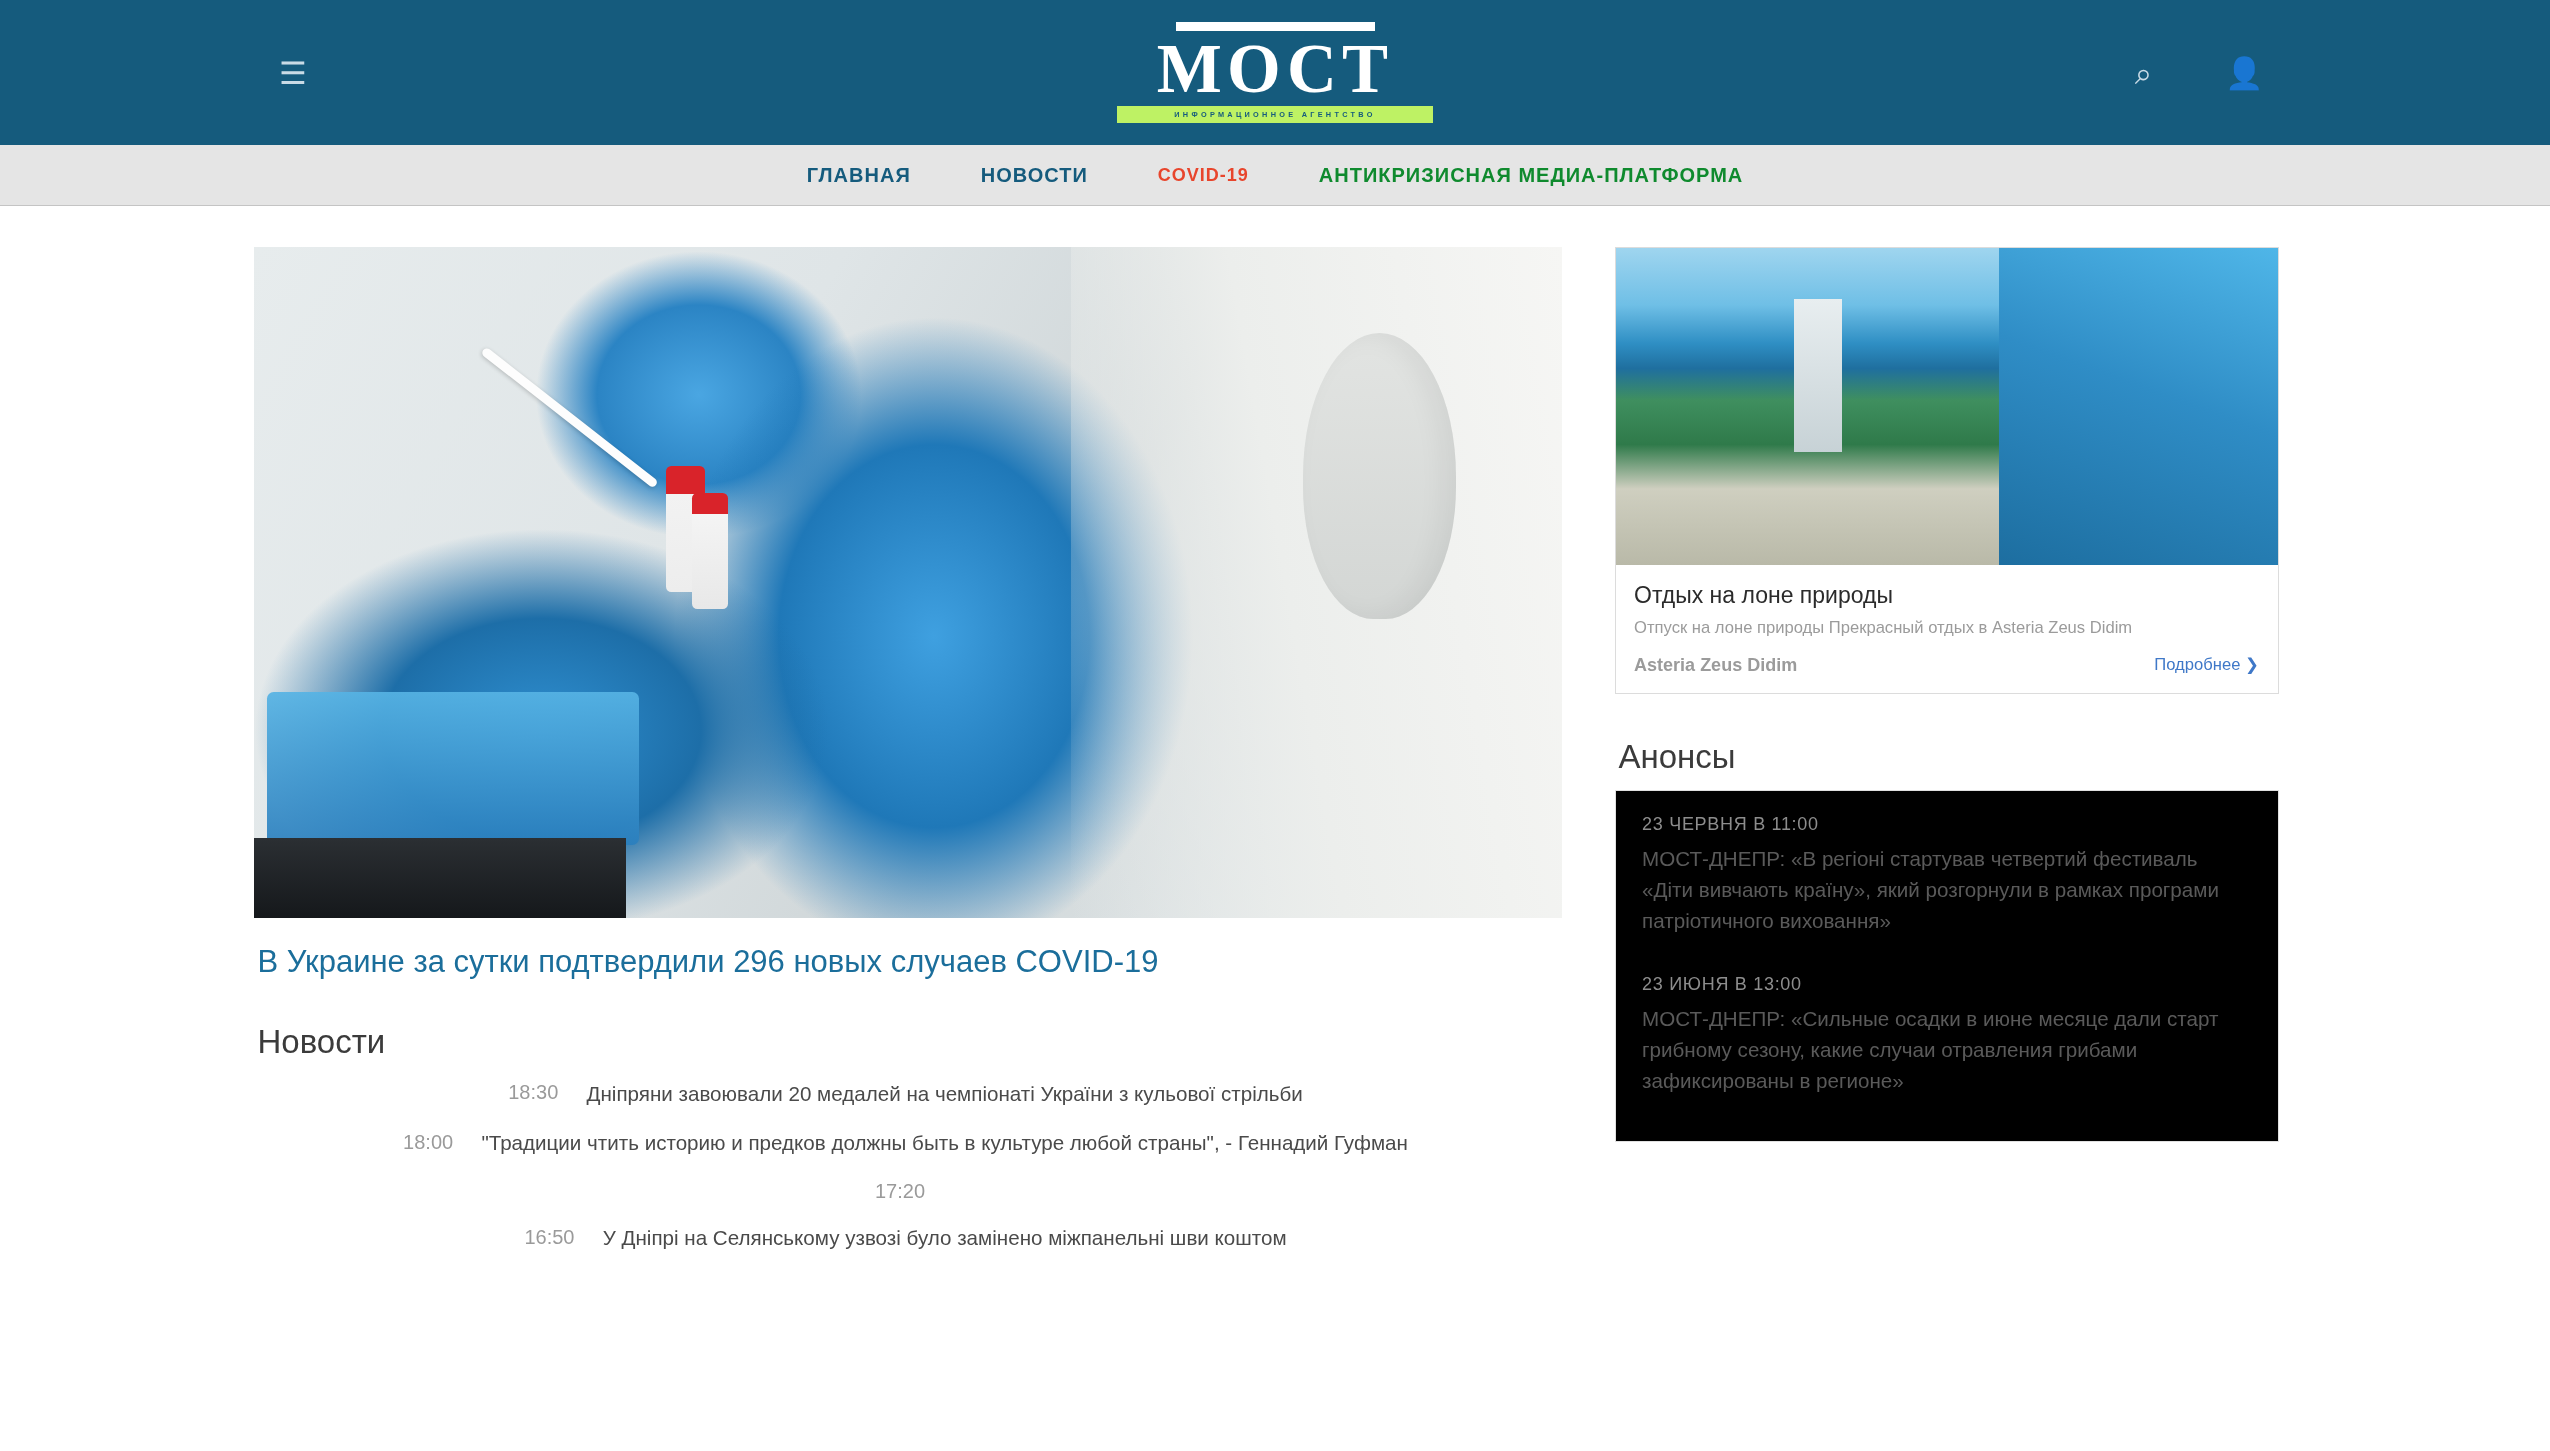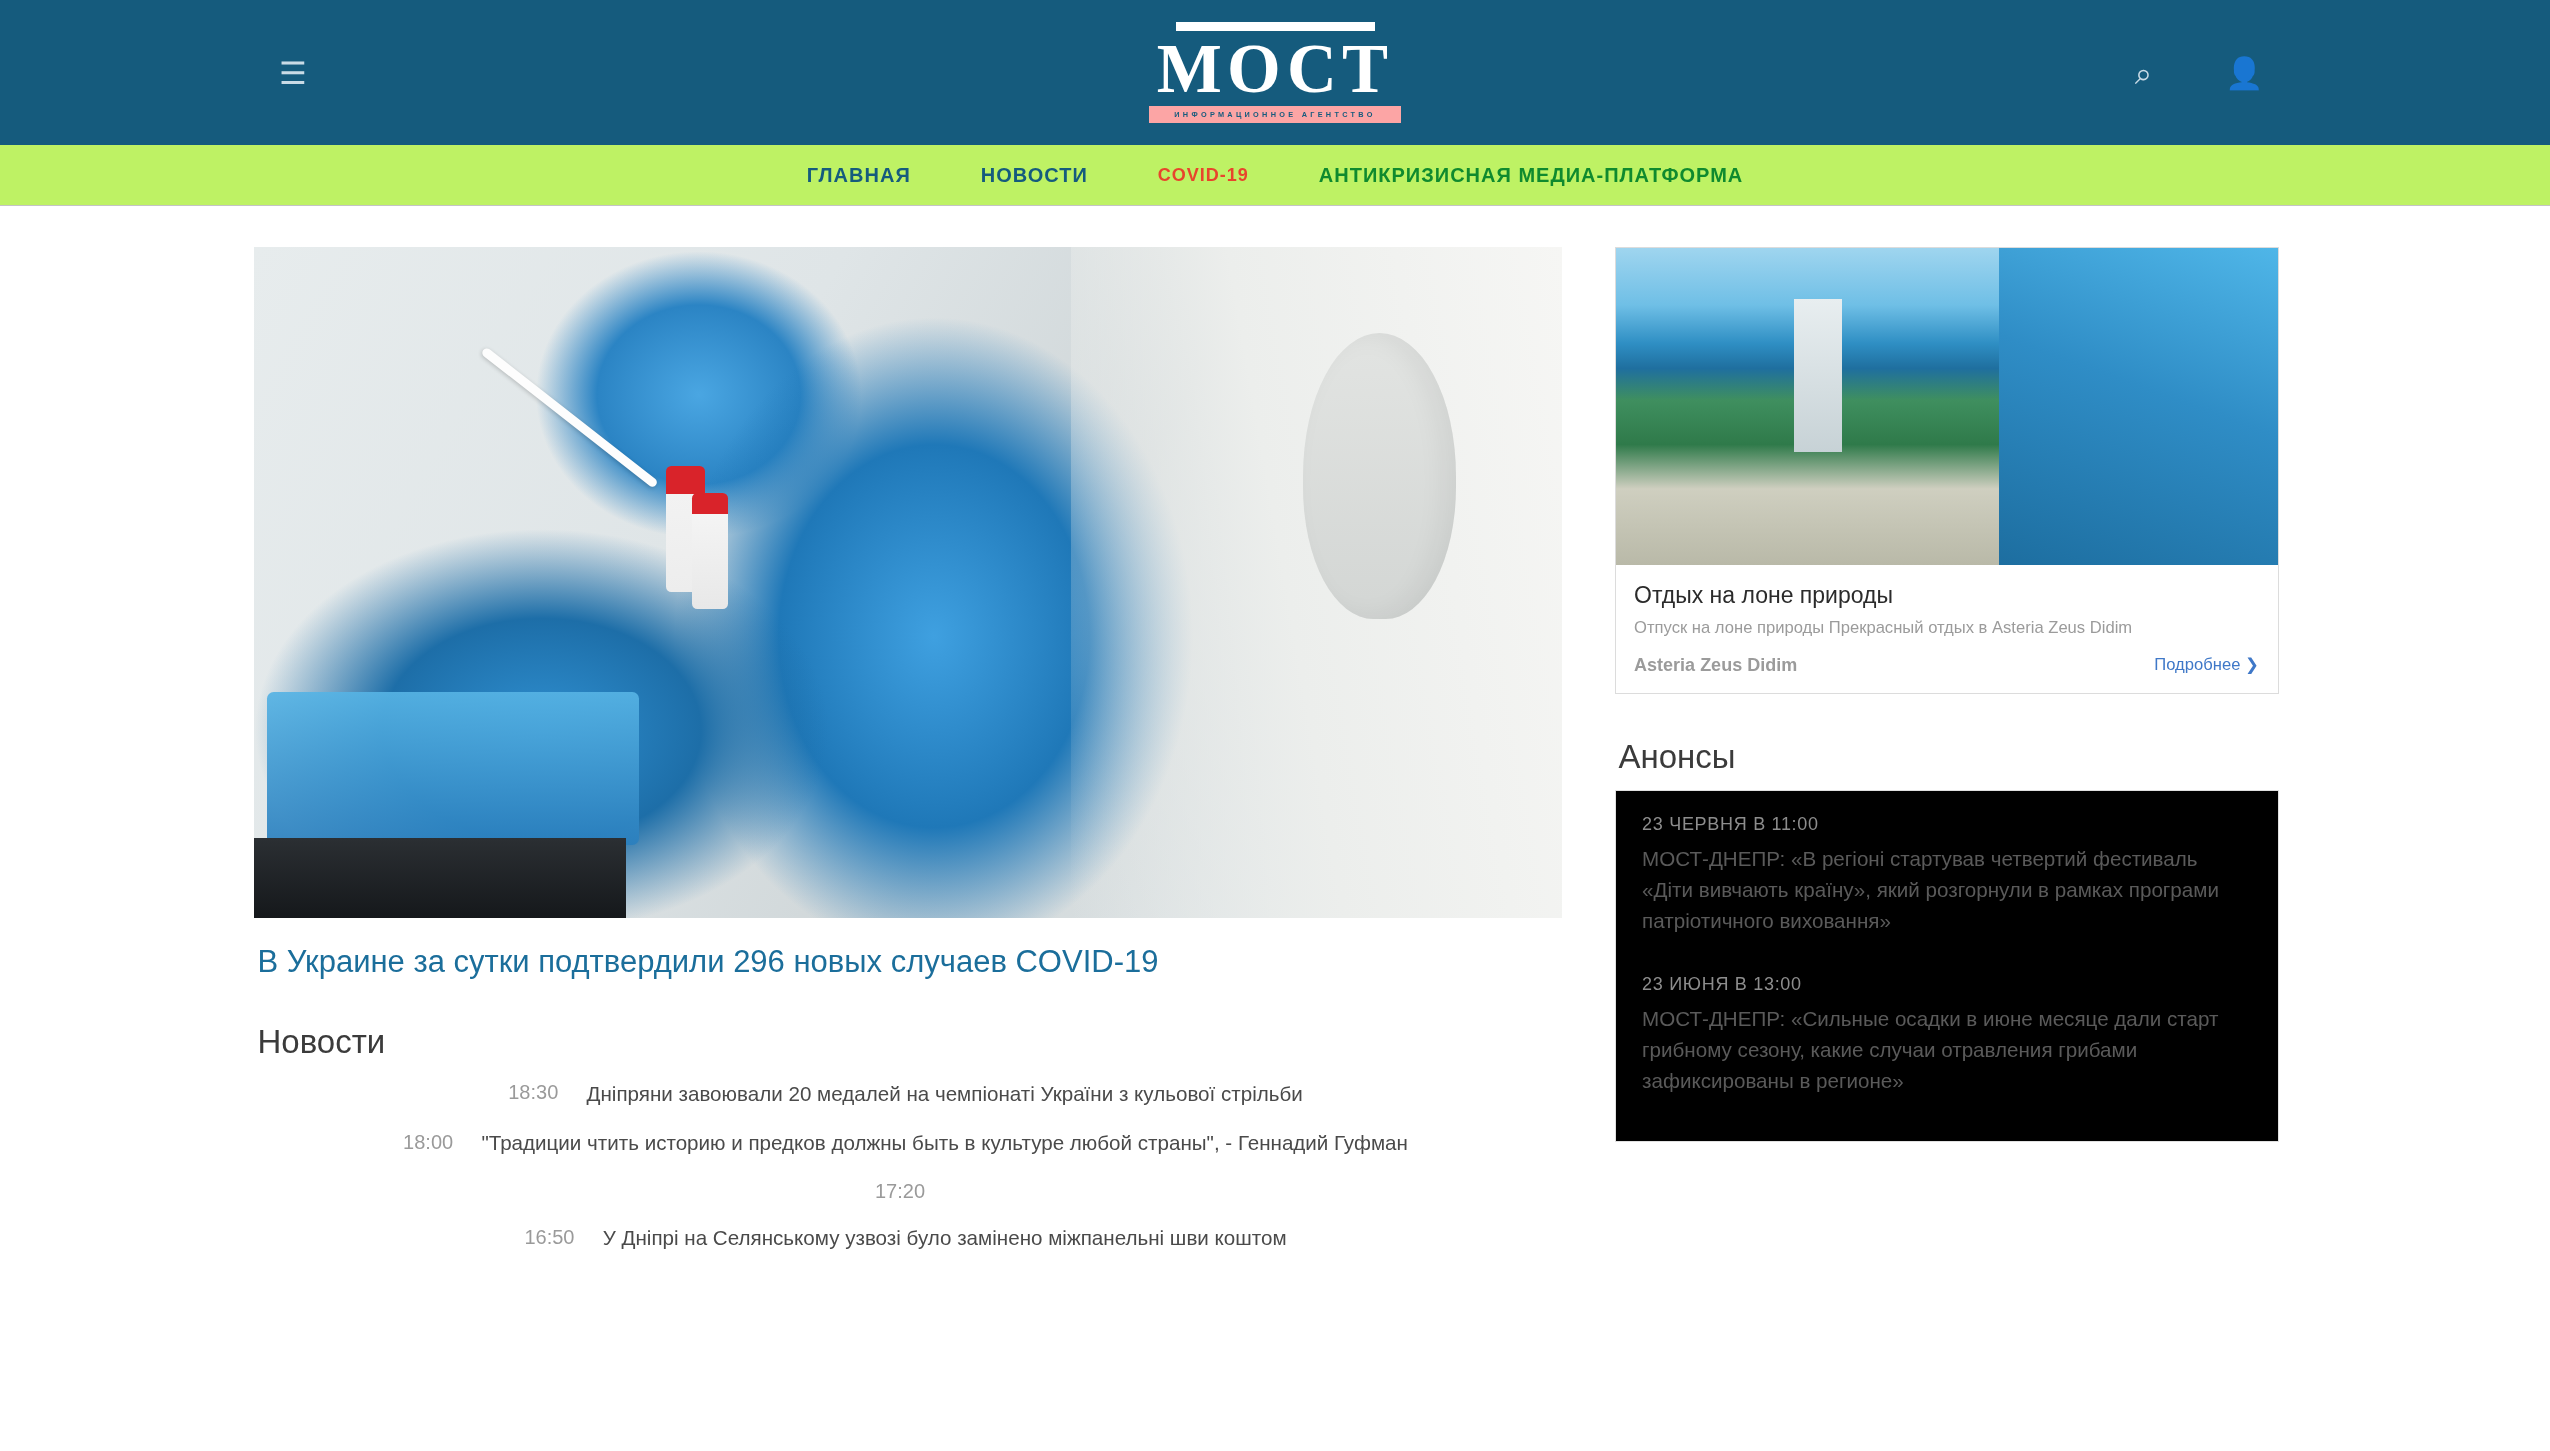--- a/index.html
+++ b/index.html
@@ -46,41 +46,41 @@
   }
   .logo-text {
     font-family: "Liberation Serif", serif;
     font-size: 69px;
     letter-spacing: 5.3px;
     color: #ffffff;
     font-weight: 700;
     line-height: 1.02;
   }
   .logo-botbar {
-    width: 252px;
+    width: 316px;
     height: 17.3px;
-    background: #fca5a5;
+    background: #bef264;
     margin-top: 1.3px;
     display: flex;
     align-items: center;
     justify-content: center;
   }
   .logo-sub {
     font-size: 7.3px;
     letter-spacing: 3.3px;
     color: #155b7d;
     font-weight: 700;
     white-space: nowrap;
   }
 
   
   .nav {
     width: 100%;
     height: 61px;
-    background: #bef264;
+    background: #e5e5e5;
     display: flex;
     align-items: center;
     justify-content: center;
     gap: 0;
     border-bottom: 0.7px solid #c4c4c4;
   }
   .nav-item {
     font-size: 20px;
     font-weight: 700;
     letter-spacing: 1px;

